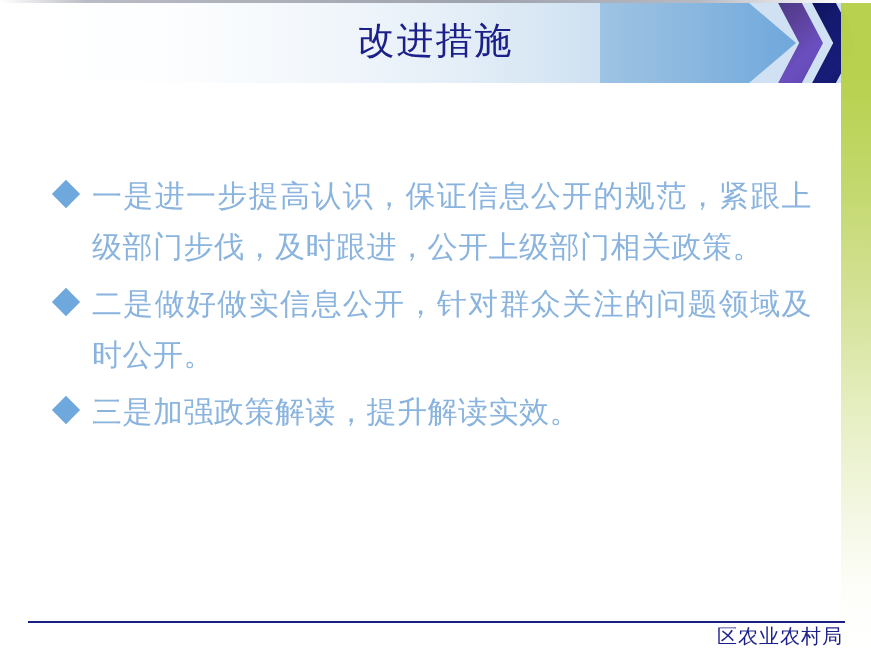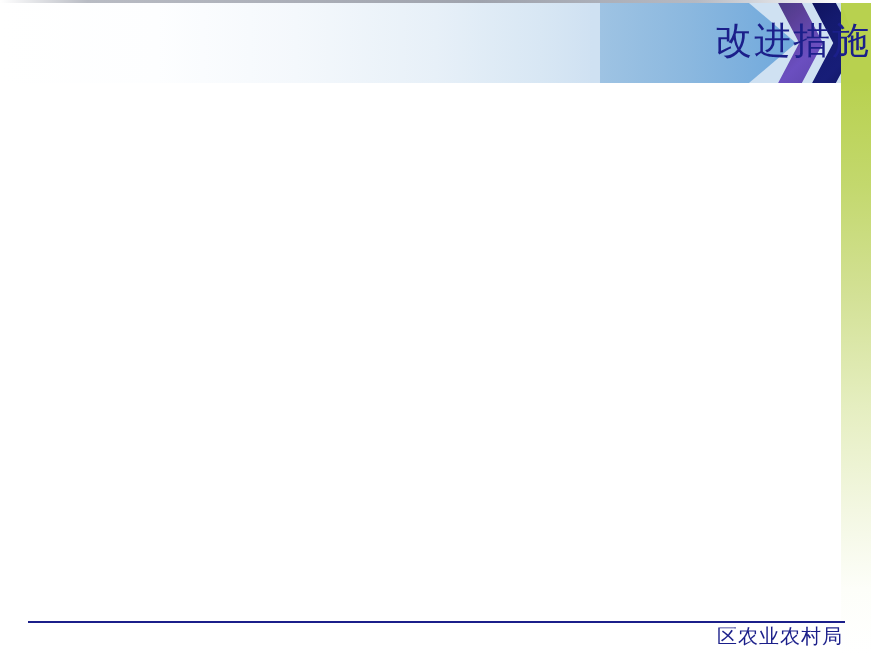--- a/index.html
+++ b/index.html
@@ -103,21 +103,21 @@
     background: #b8d14f;
     clip-path: polygon(0 0, 100% 0, 100% 100%, 0 100%, 48% 50%);
   }
 
   
   .slide-title {
     position: absolute;
     left: 0;
     top: 16px;
     width: 871px;
-    text-align: right;
+    text-align: center;
     font-size: 37px;
     line-height: 50px;
     letter-spacing: 2px;
     color: #1b1f8a;
     font-family: Liberation Serif, serif;
     white-space: nowrap;
   }
 
   
   .body-area {
@@ -186,17 +186,35 @@
 
   <div class="chev-blue"></div>
   <div class="chev-purple"></div>
   <div class="chev-navy"></div>
 
   <div class="green-bar"></div>
   <div class="green-bar-notch"></div>
 
   <div class="slide-title">改进措施</div>
 
+  <div class="body-area">
+
+    <div class="bullet-row b1">
+      <span class="diamond"></span>
+      <div class="bullet-text">一是进一步提高认识，保证信息公开的规范，紧跟上级部门步伐，及时跟进，公开上级部门相关政策。</div>
+    </div>
+
+    <div class="bullet-row b2">
+      <span class="diamond"></span>
+      <div class="bullet-text">二是做好做实信息公开，针对群众关注的问题领域及时公开。</div>
+    </div>
+
+    <div class="bullet-row b3">
+      <span class="diamond"></span>
+      <div class="bullet-text">三是加强政策解读，提升解读实效。</div>
+    </div>
+
+  </div>
 
   <div class="footer-rule"></div>
   <div class="footer-text">区农业农村局</div>
 
 </div>
 
 </body></html>

